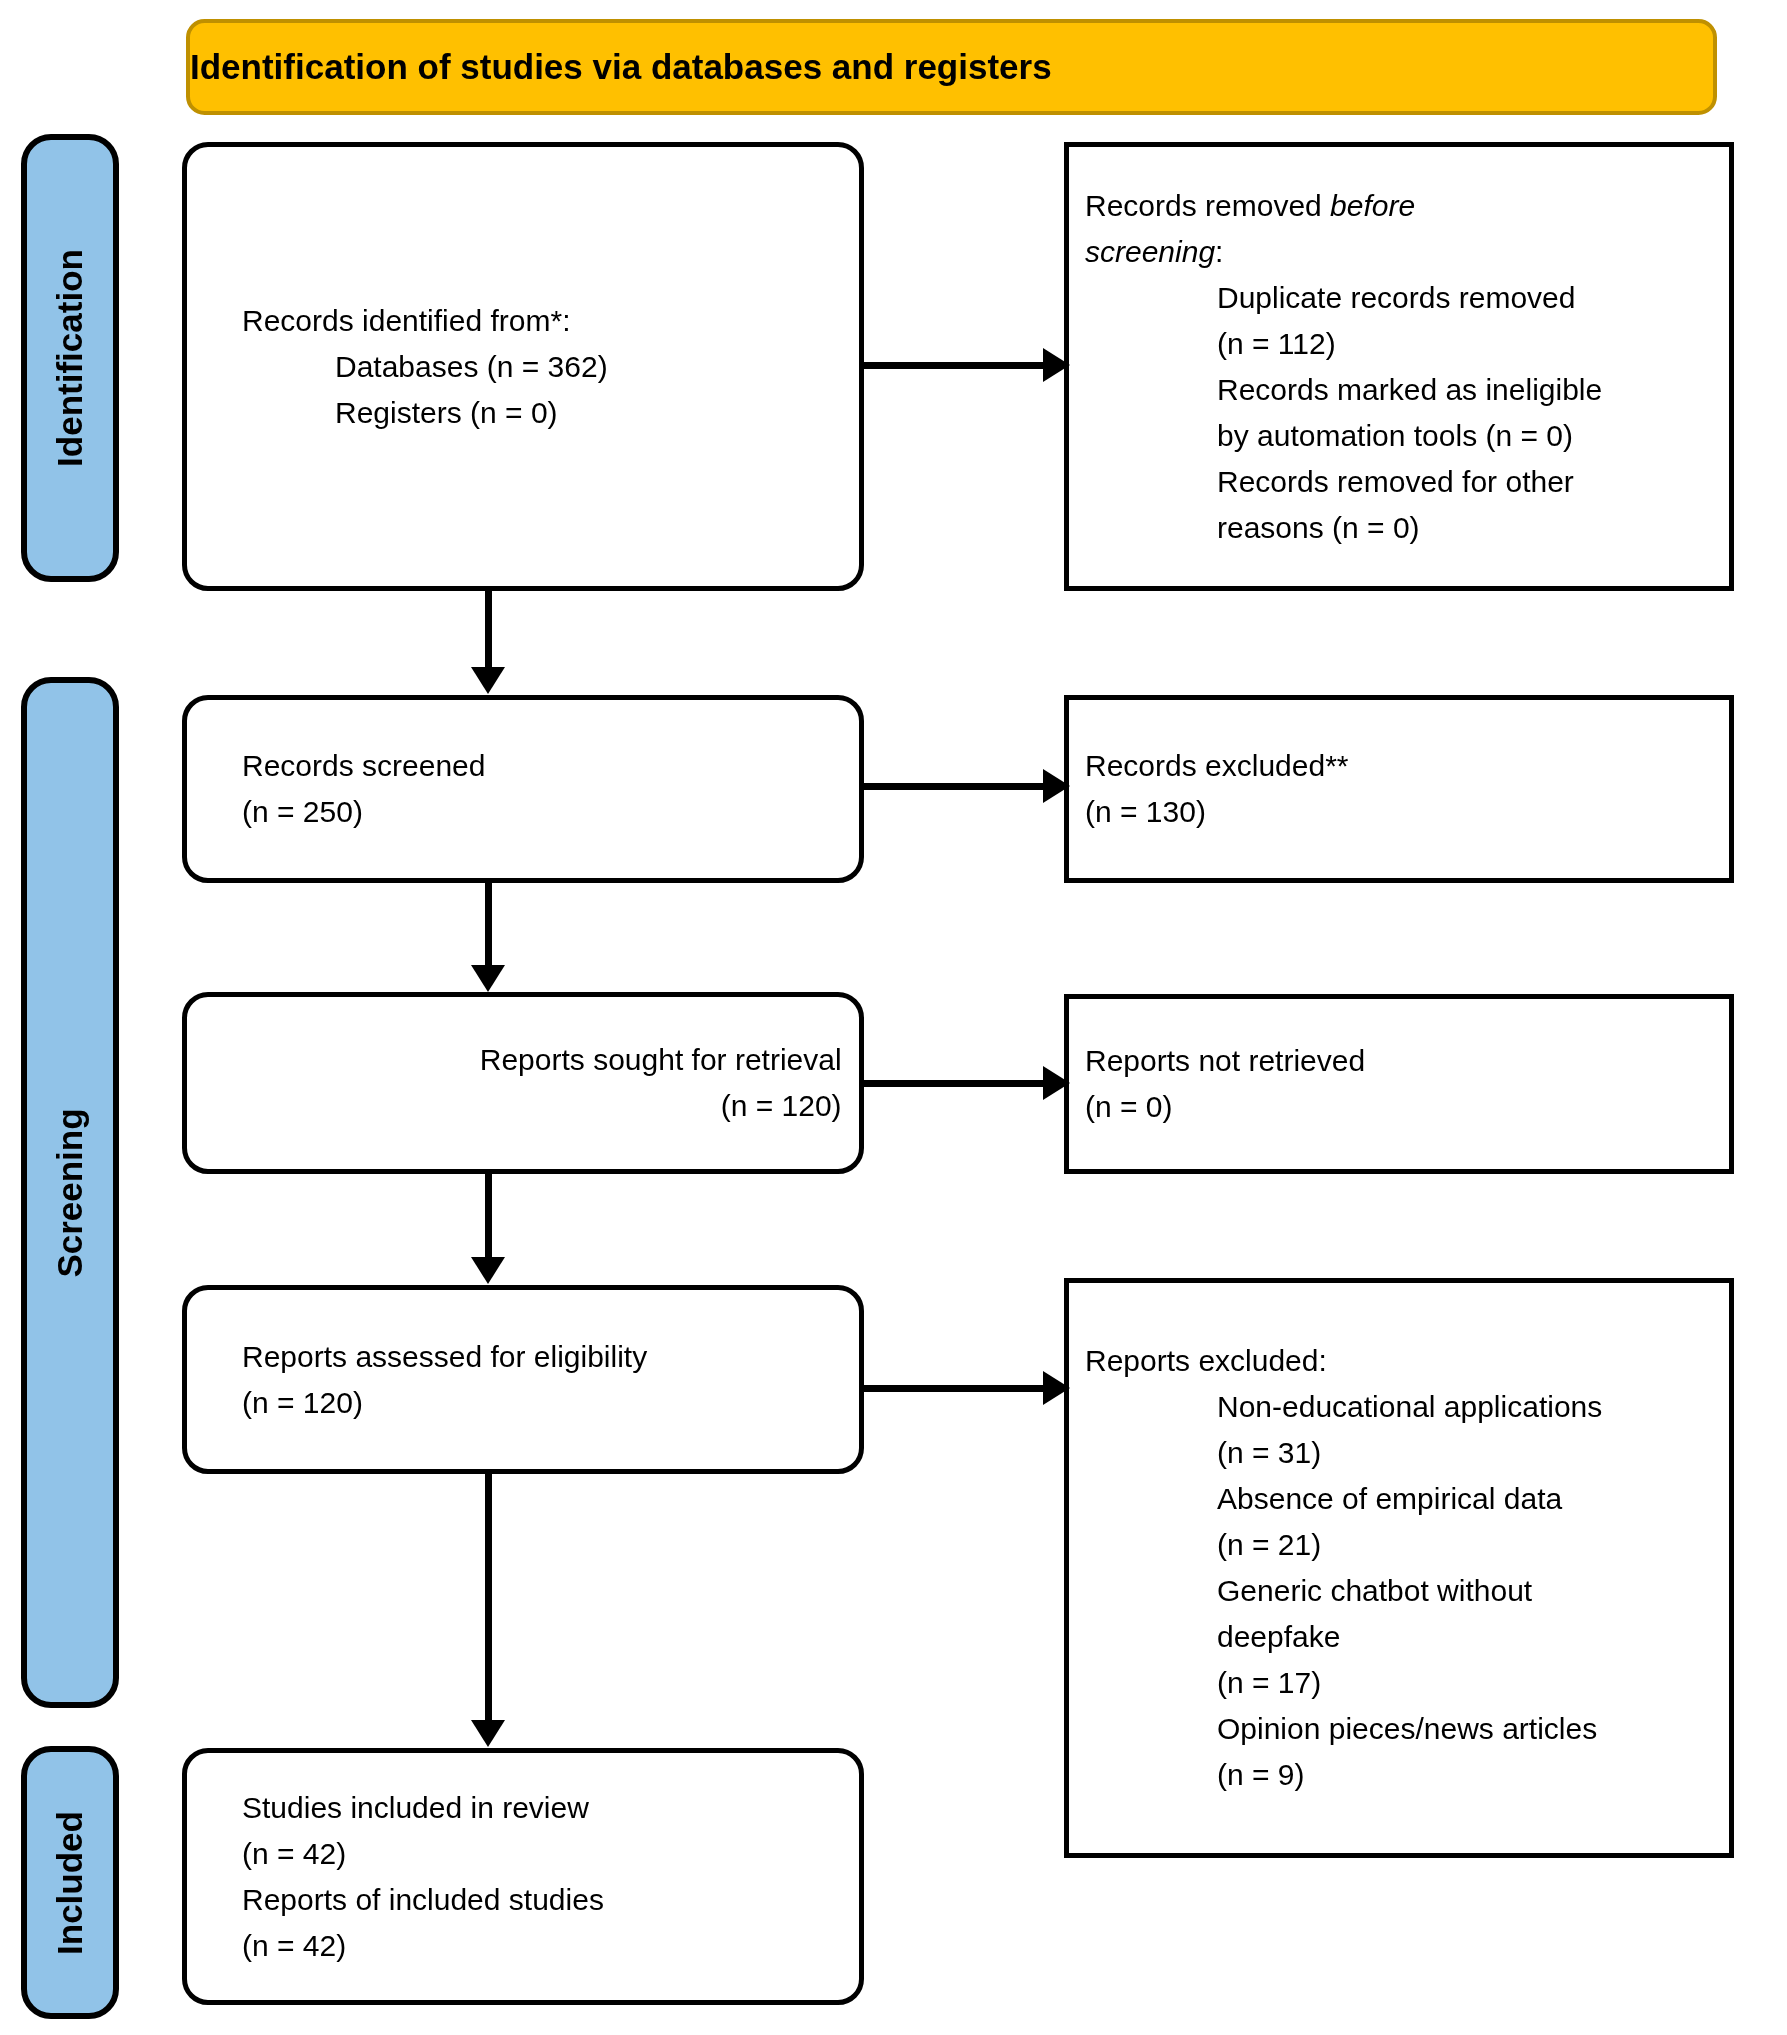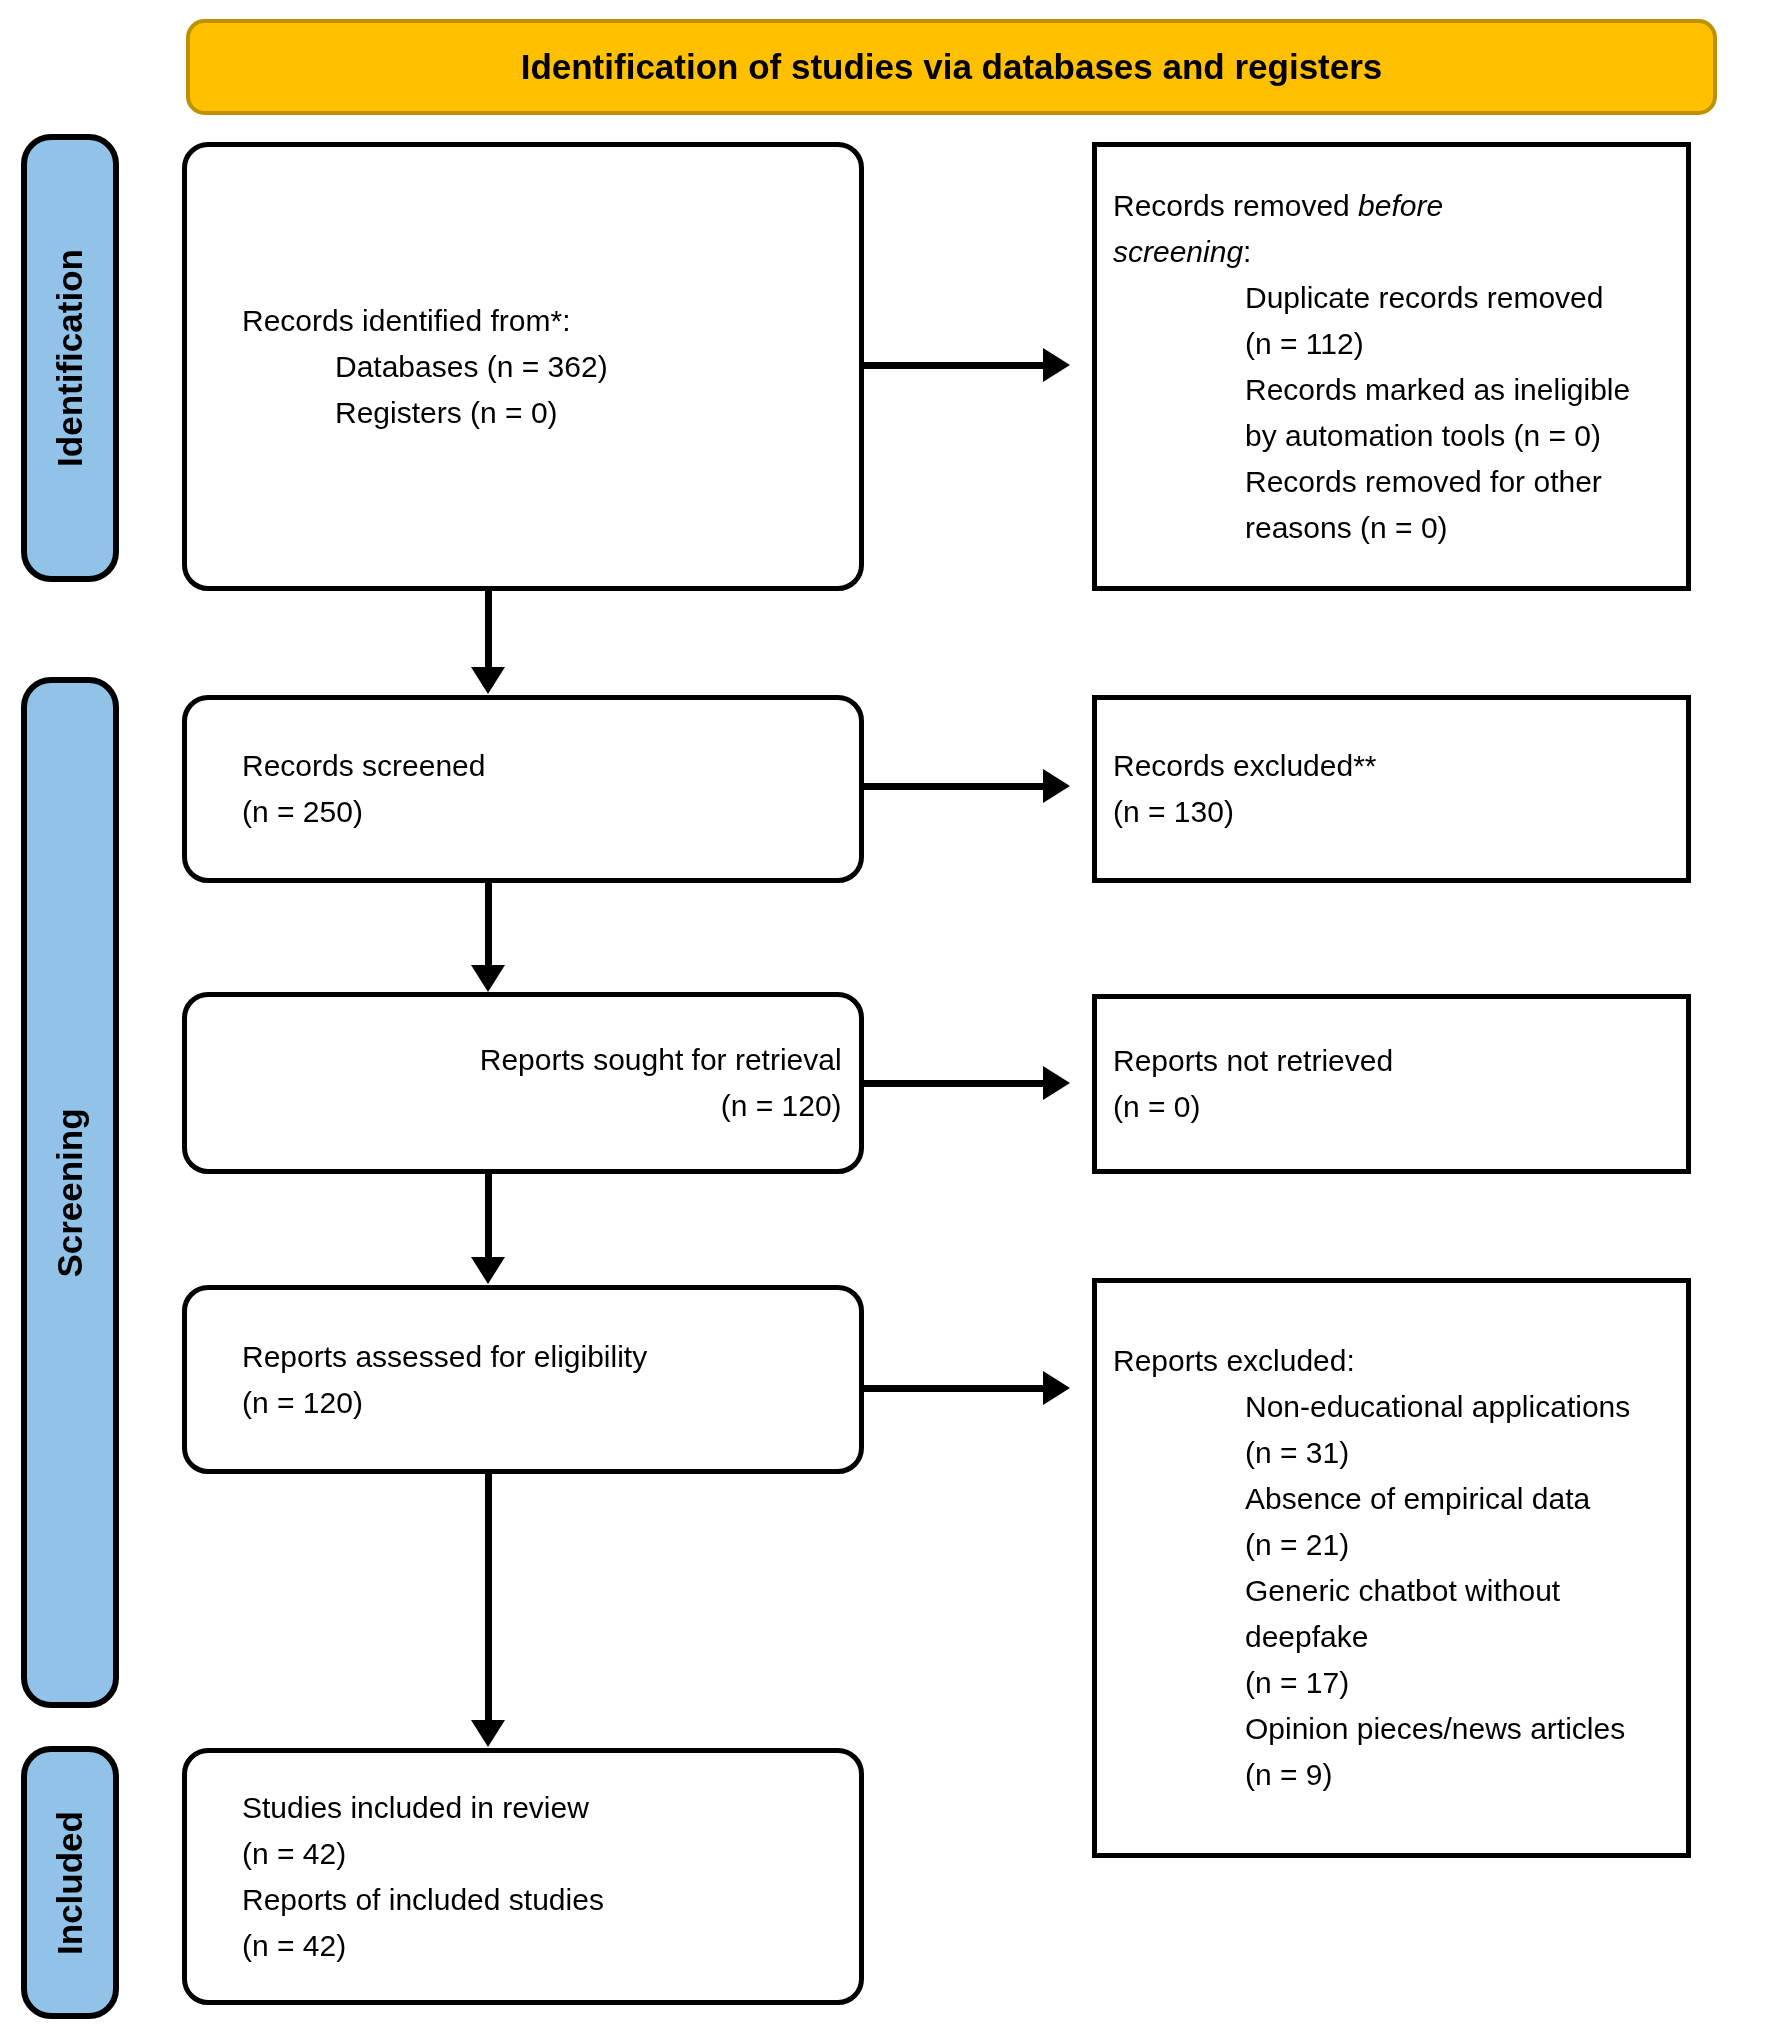--- a/index.html
+++ b/index.html
@@ -3,21 +3,21 @@
 <meta charset="utf-8">
 <style>
   html,body { margin:0; padding:0; }
   body { font-family:"Liberation Sans", sans-serif; background:#ffffff; }
   #stage-root { position:relative; width:1787px; height:2035px; background:#ffffff; overflow:hidden; }
 
   
   .banner {
     position:absolute; left:186px; top:18.6px; width:1531px; height:96px;
     background:#FFC000; border:4.3px solid #BF9000; border-radius:18.6px;
-    box-sizing:border-box; display:flex; align-items:center; justify-content:center;
+    box-sizing:border-box; display:flex; align-items:center; justify-content:flex-start;
     font-size:35px; font-weight:bold; color:#000;
   }
 
   
   .stage {
     position:absolute; left:20.5px; width:98px;
     background:#91C3E8; border:6.2px solid #000; border-radius:30px;
     box-sizing:border-box; display:flex; align-items:center; justify-content:center;
   }
   .stage span {
@@ -25,21 +25,21 @@
     font-size:35px; font-weight:bold; color:#000;
   }
 
   
   .box {
     position:absolute; background:#fff; border:5.6px solid #000; box-sizing:border-box;
     display:flex; flex-direction:column; justify-content:center;
     font-size:30px; line-height:46px; color:#000;
   }
   .box-l { left:182px; width:682px; padding-left:55px; padding-right:17.4px;border-radius:26px; }
-  .box-r { left:1092px; width:599px; padding-left:16px; padding-right:17.4px; }
+  .box-r { left:1064px; width:670px; padding-left:16px; padding-right:17.4px; }
   .ln { white-space:nowrap; }
   .box-l .ind { margin-left:93px; }
   .box-r .ind { margin-left:132px; }
   .it { font-style:italic; }
 
   
   .av { position:absolute; width:6.8px; background:#000; }
   .av::after {
     content:""; position:absolute; top:100%; left:50%; margin-left:-17.4px;
     border:17.4px solid transparent; border-bottom:0; border-top:27px solid #000;

